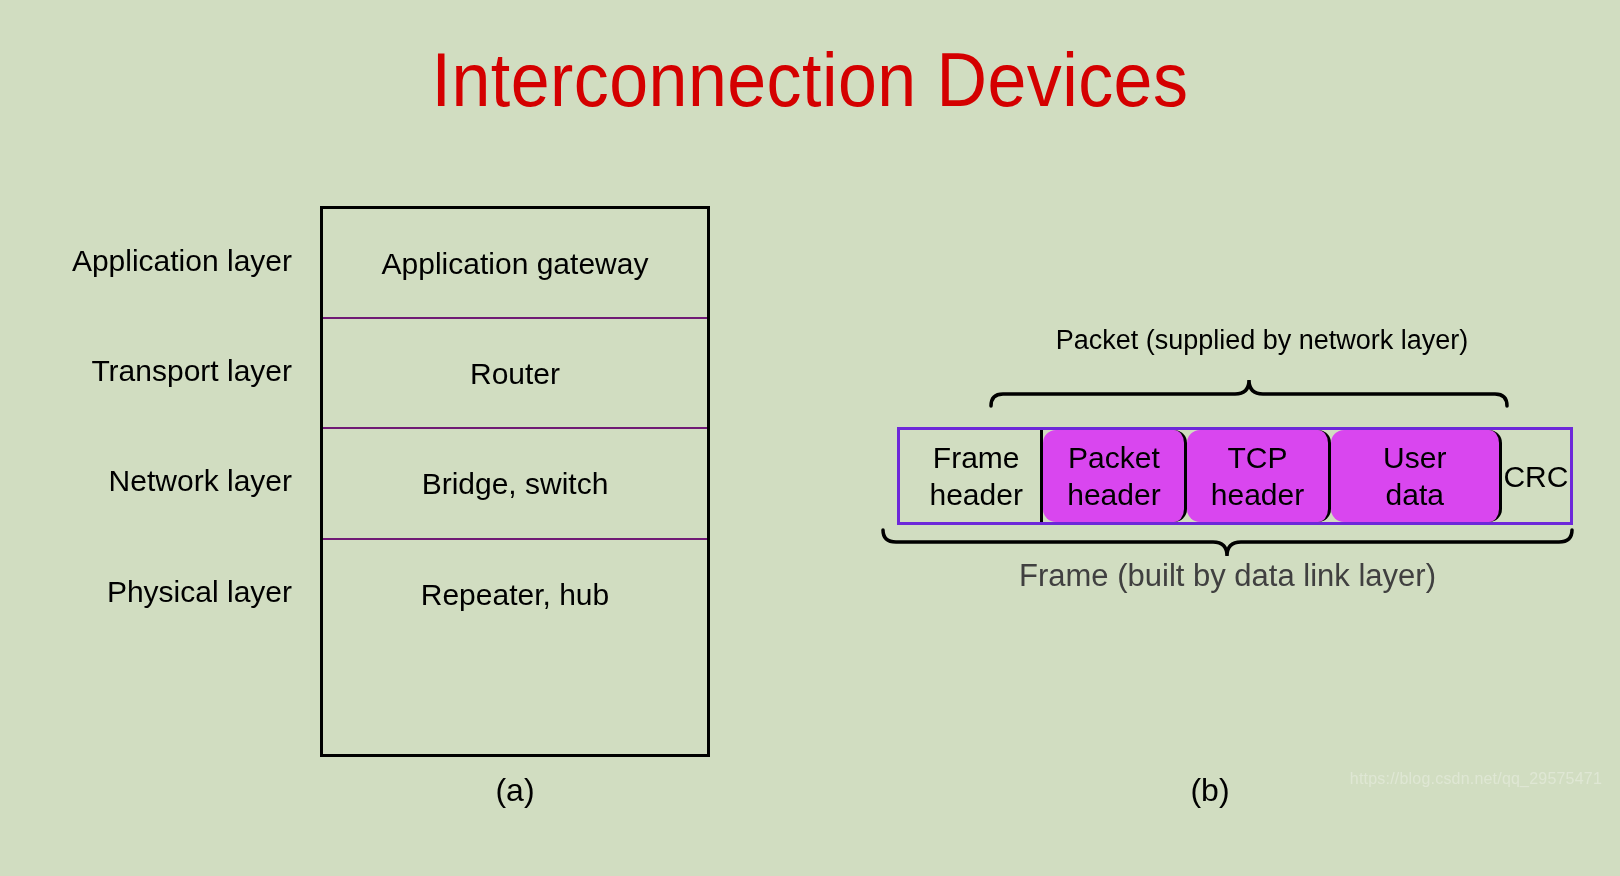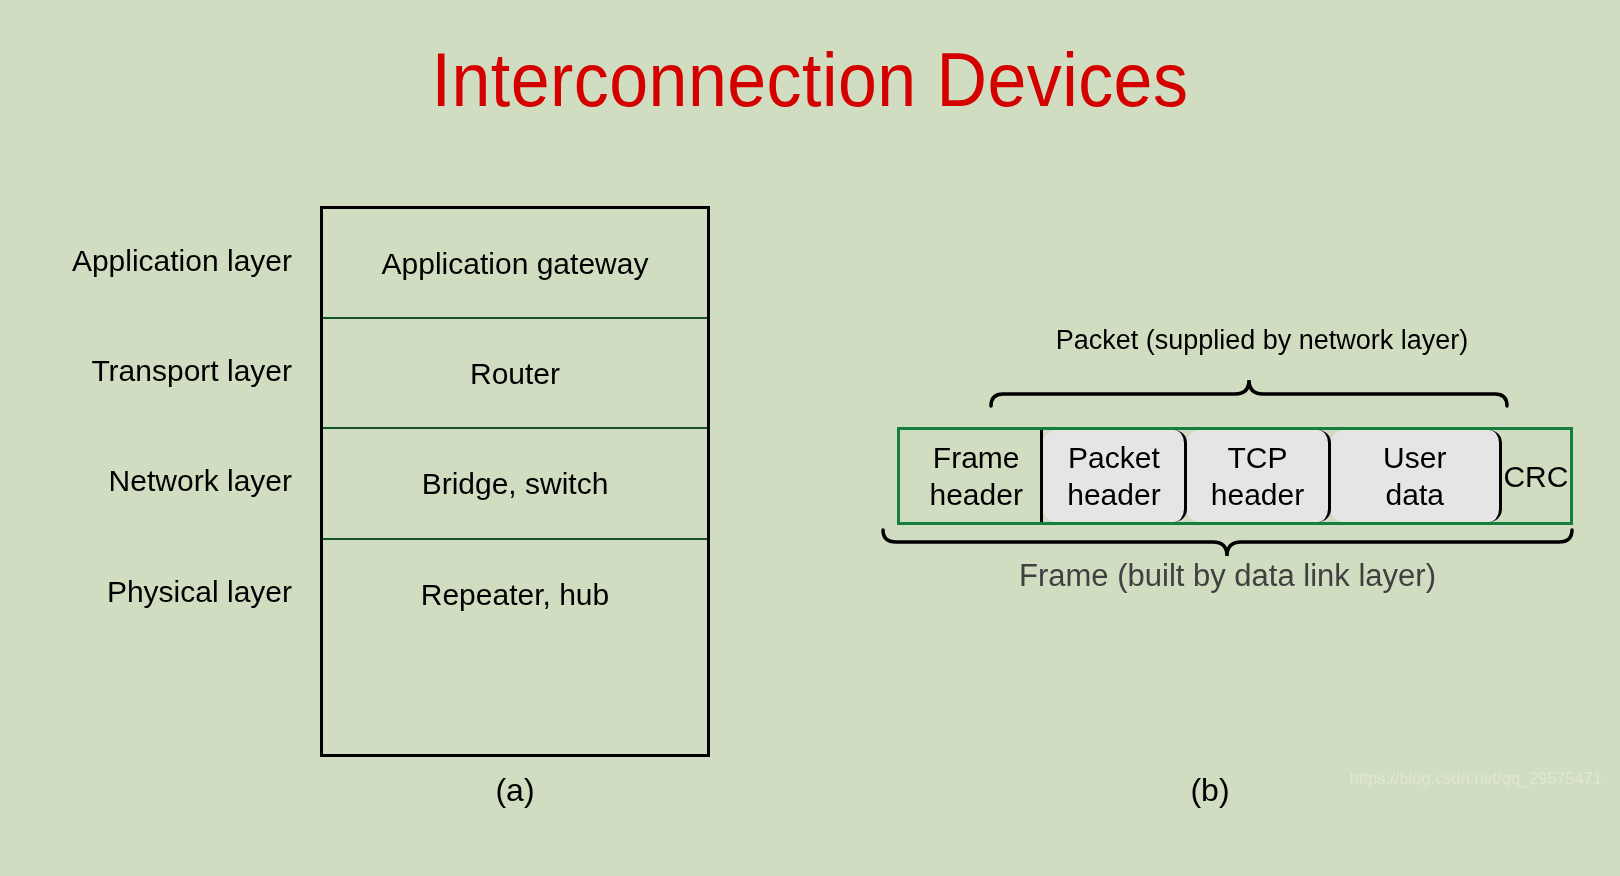--- a/index.html
+++ b/index.html
@@ -65,21 +65,21 @@
     height: 551px;
     border: 3px solid #000;
     box-sizing: border-box;
   }
   .device-row {
     height: 110.2px;
     line-height: 110.2px;
     text-align: center;
     font-size: 30px;
     color: #000;
-    border-bottom: 2px solid #14532d;
+    border-bottom: 2px solid #701a75;
     box-sizing: border-box;
     white-space: nowrap;
   }
   .device-row:last-child {
     border-bottom: none;
   }
 
   .caption-a {
     position: absolute;
     left: 320px;
@@ -122,42 +122,42 @@
     height: 100%;
     overflow: visible;
   }
 
   .frame-table {
     position: absolute;
     left: 897px;
     top: 427px;
     width: 676px;
     height: 98px;
-    border: 3px solid #15803d;
+    border: 3px solid #6d28d9;
     box-sizing: border-box;
     display: flex;
     padding-left: 12px;
   }
   .frame-cell {
     border-right: 3px solid #000;
     box-sizing: border-box;
     display: flex;
     flex-direction: column;
     align-items: center;
     justify-content: center;
     font-size: 30px;
     line-height: 37px;
     color: #000;
     white-space: nowrap;
   }
   .frame-cell:last-child {
     border-right: none;
   }
   .frame-cell.shaded {
-    background: #e5e5e5;
+    background: #d946ef;
     border-radius: 13px;
   }
   .frame-cell .l1, .frame-cell .l2 {
     display: block;
   }
 
   .frame-caption {
     position: absolute;
     left: 880px;
     top: 558px;

